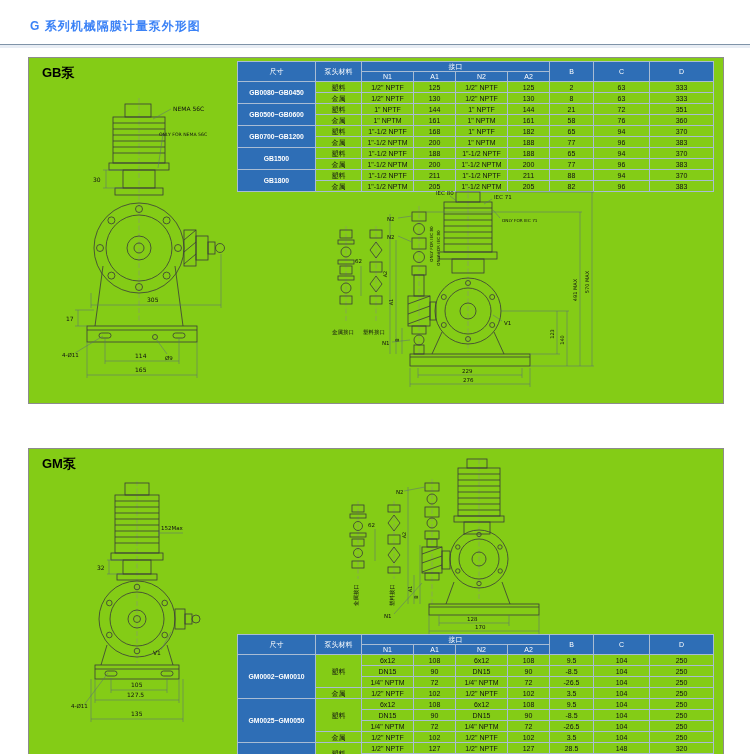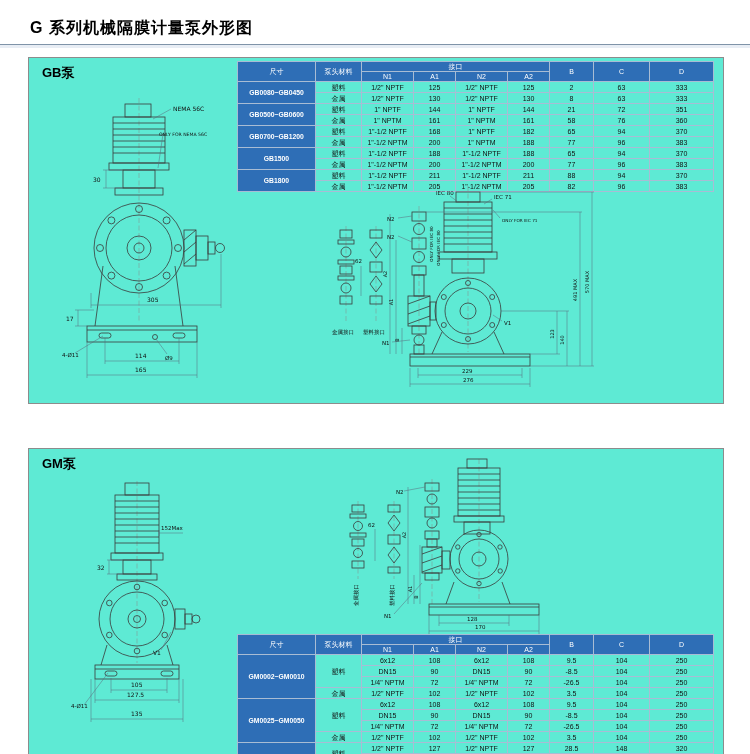--- a/index.html
+++ b/index.html
@@ -1,20 +1,20 @@
 <!DOCTYPE html>
 <html><head>
 <meta charset="utf-8">
 <style>
   html,body{margin:0;padding:0}
   body{width:750px;height:754px;position:relative;background:#fff;
        font-family:"Liberation Sans","DejaVu Sans",sans-serif;overflow:hidden;color:#111}
-  .page-title{position:absolute;left:30px;top:18px;font-size:16px;font-weight:700;color:#000000;letter-spacing:1px}
+  .page-title{position:absolute;left:30px;top:18px;font-size:12px;font-weight:700;color:#3b82f6;letter-spacing:1px}
   .title-rule{position:absolute;left:0;top:44px;width:750px;height:3px;background:#e8edf4;border-top:1px solid #7f93a8}
-  .panel{position:absolute;left:28px;width:694px;border:1px solid #8c8c8c;background:#5eead4}
+  .panel{position:absolute;left:28px;width:694px;border:1px solid #8c8c8c;background:#84cc16}
   #gb-panel{top:57px;height:345px}
   #gm-panel{top:448px;height:323px}
   .panel-label{position:absolute;left:13px;top:6px;font-size:13px;font-weight:700;color:#000}
   table.spec{position:absolute;border-collapse:collapse;table-layout:fixed;font-size:7px;color:#111}
   #gb-table{left:208px;top:3px;width:476px}
   #gm-table{left:208px;top:185px;width:476px}
   .spec th,.spec td{border:1px solid #a8bcd4;text-align:center;vertical-align:middle;padding:0 1px;
        height:10px;line-height:9px;overflow:hidden;white-space:nowrap;font-weight:400}
   .spec thead th{height:9px}
   .hd{background:#2e6eb6;color:#fff;font-weight:700}

